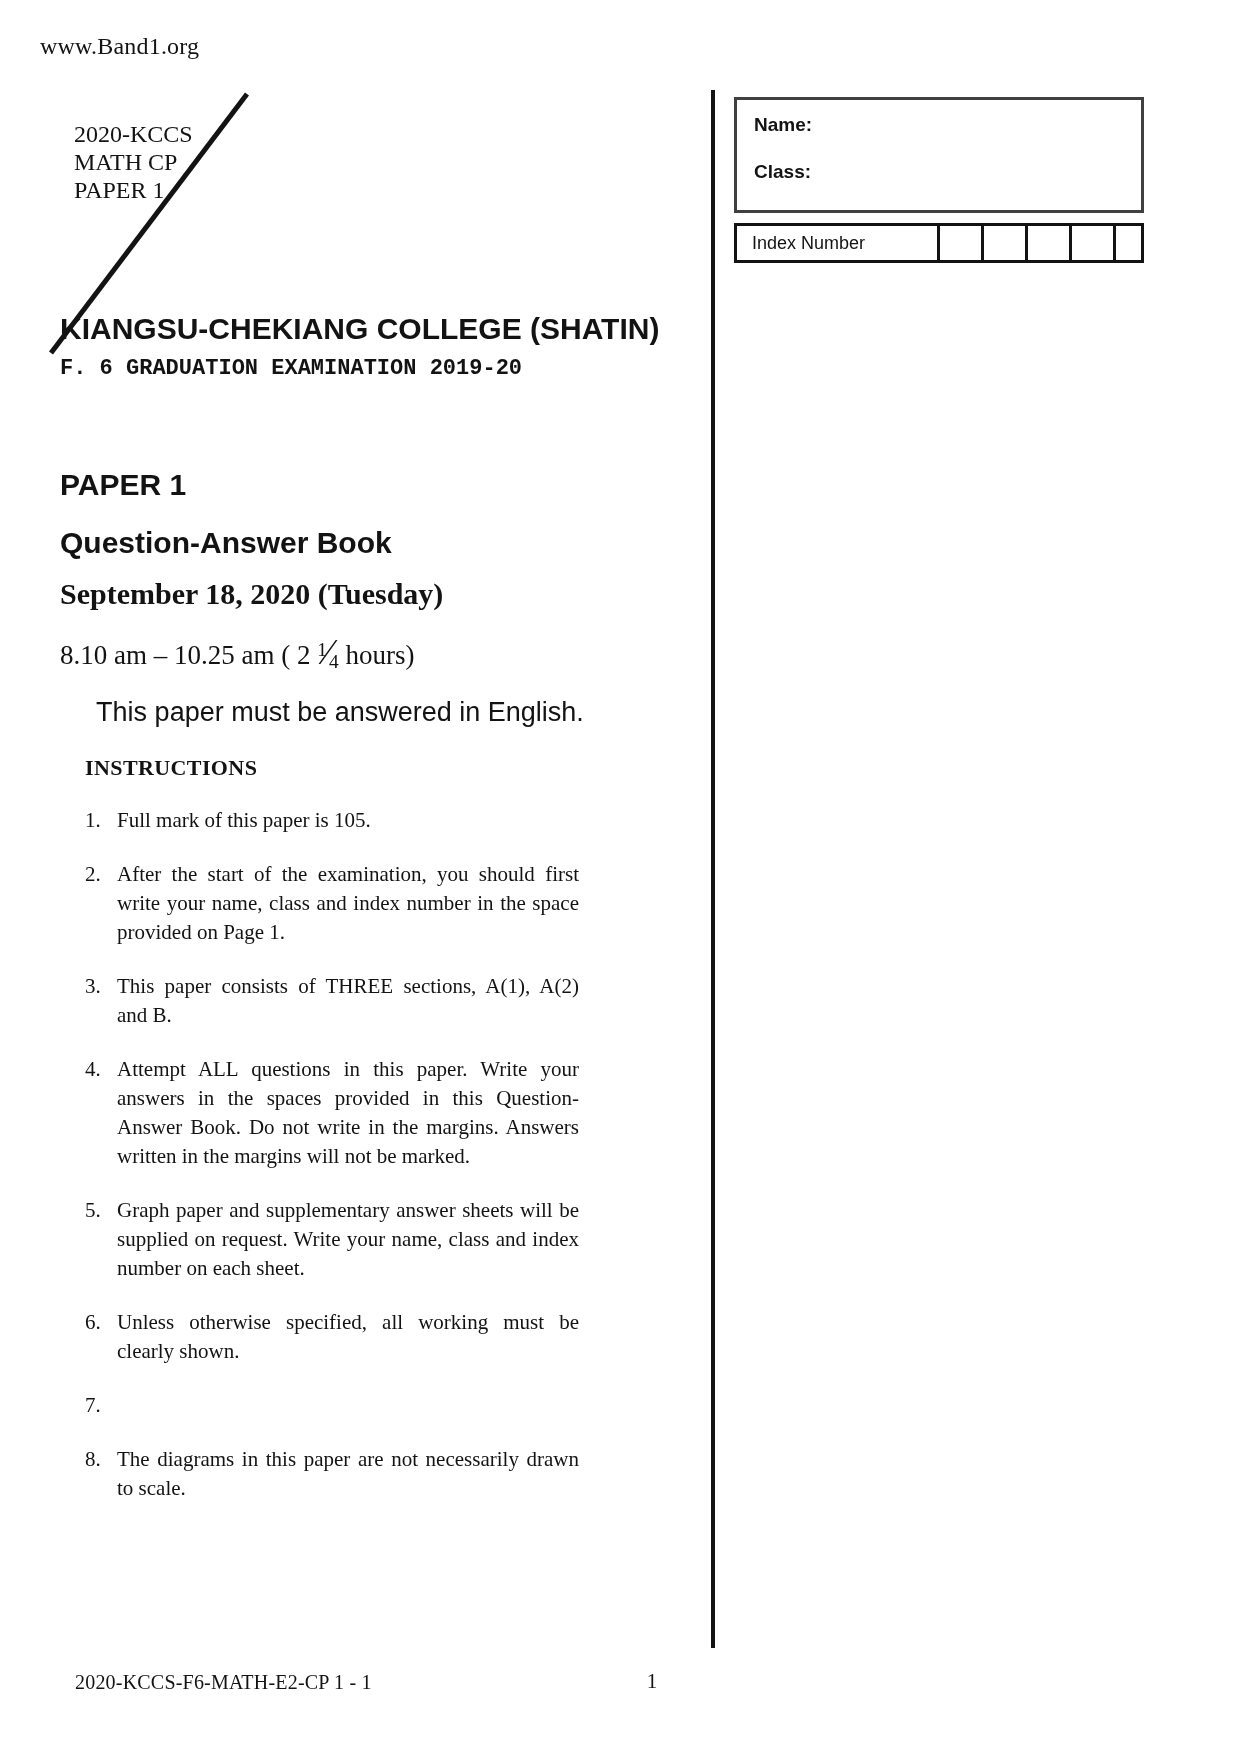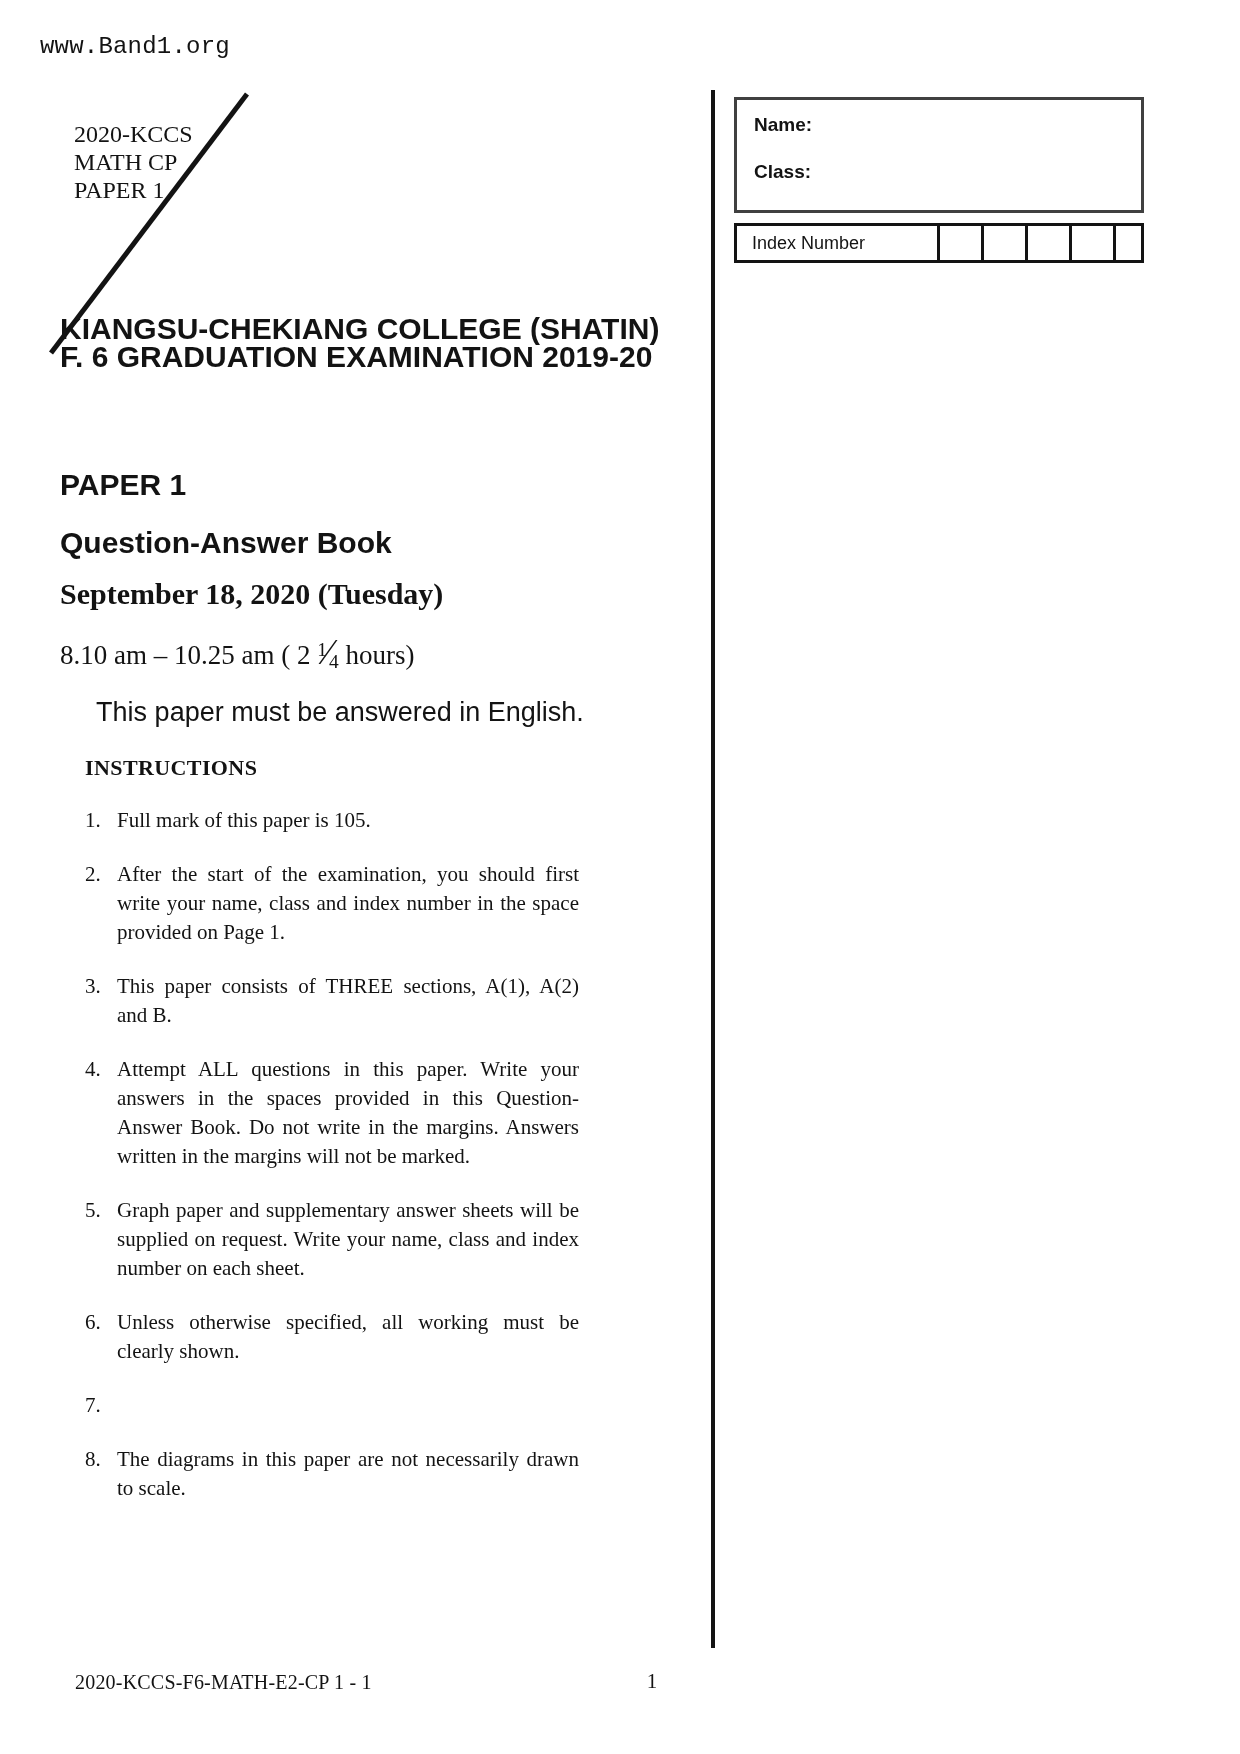--- a/index.html
+++ b/index.html
@@ -6,21 +6,21 @@
   html,body { background:#ffffff; }
   .page {
     position:relative; width:1240px; height:1754px;
     background:#ffffff; color:#131313; overflow:hidden;
     font-family:"Liberation Serif", serif;
   }
   .serif { font-family:"Liberation Serif", serif; }
 
   .watermark {
     position:absolute; left:40px; top:33px;
-    font-family:Liberation Mono, monospace;
+    font-family:Liberation Serif, serif;
     font-size:24px; letter-spacing:0.2px;
   }
 
   .corner-code {
     position:absolute; left:74px; top:120px;
     font-size:24px; line-height:28px;
   }
 
   .diagonal-svg { position:absolute; left:40px; top:86px; }
 
@@ -46,21 +46,21 @@
     width:184px; display:flex; align-items:center; padding-left:15px;
     font-family:"Liberation Sans", sans-serif; font-size:18px;
   }
   .index-cell { flex:1; border-left:3px solid #131313; }
 
   .center-line {
     position:absolute; left:60px; width:652px; text-align:left;
     font-family:"Liberation Sans", sans-serif; font-weight:bold;
   }
   .t-school  { top:312px; font-size:30px; }
-  .t-exam    { top:340px; font-size:30px; }
+  .t-exam    { top:356px; font-size:22px;font-family:Liberation Mono, monospace; }
   .t-subject { top:420px; font-size:30px; }
   .t-paper   { top:468px; font-size:30px; }
   .t-book    { top:526px; font-size:30px; }
   .t-date    { top:577px; font-size:30px;
                font-family:"Liberation Serif", serif; font-weight:bold; }
   .t-time    { top:631px; font-size:27px;
                font-family:"Liberation Serif", serif; font-weight:normal; }
 
   .frac .fnum { font-size:0.72em; vertical-align:0.42em; }
   .frac .fslash { font-size:1.35em; margin:0 -2px; }

